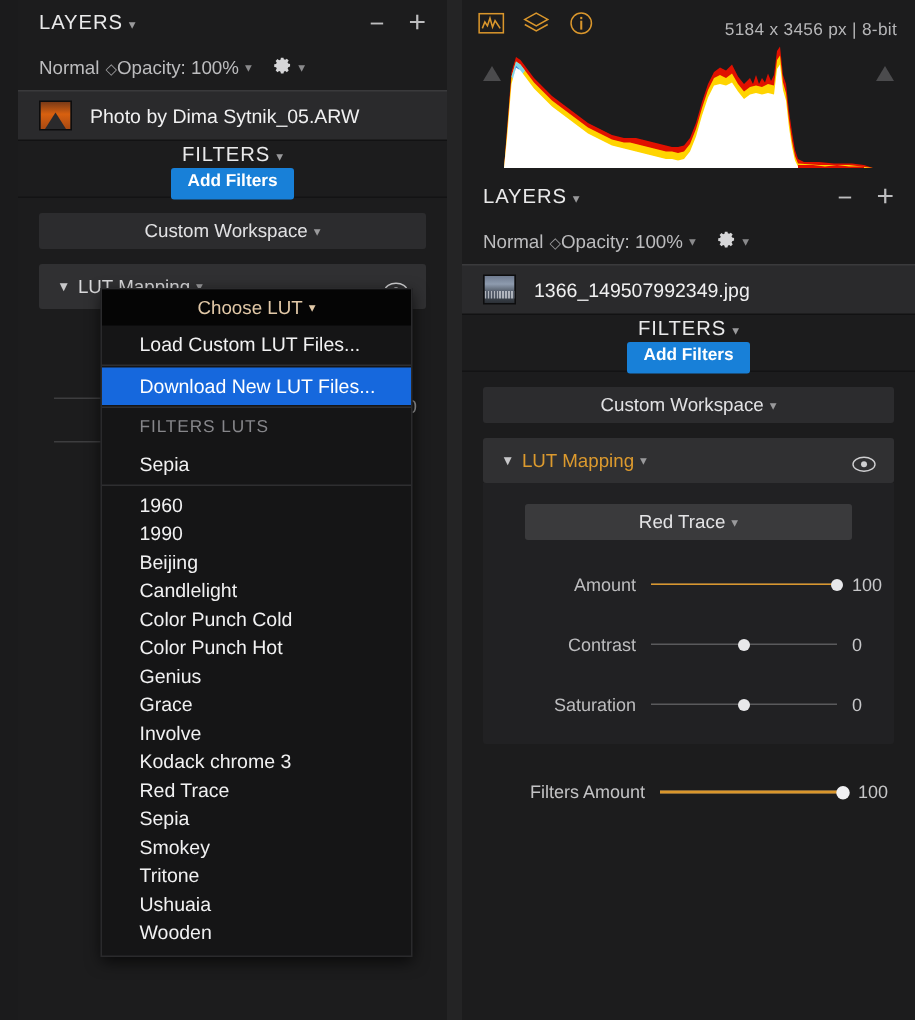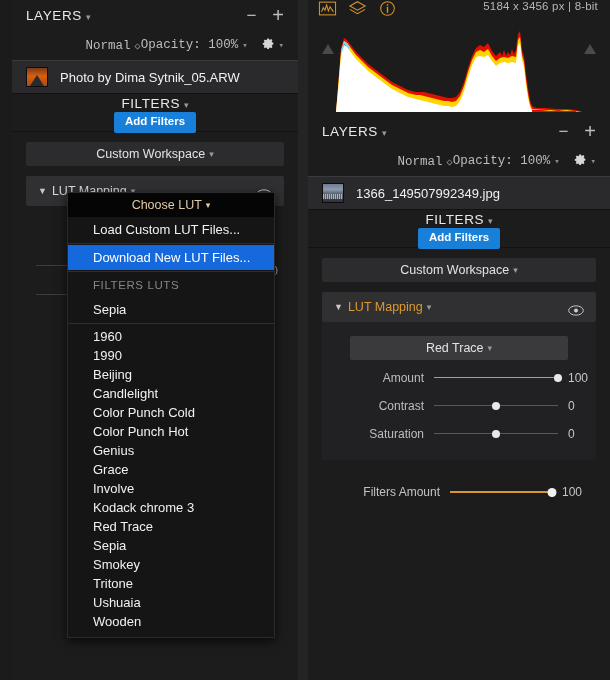--- a/index.html
+++ b/index.html
@@ -39,22 +39,22 @@
     font-size:13.5px; letter-spacing:.6px; color:#e9e9ea; font-weight:400;
   }
   .chev { color:#9a9a9c; font-size:9px; margin-left:4px; display:inline-block; }
   .chev-lite { color:#8a8a8c; font-size:9px; margin-left:4px; }
 
   .icon-btn { color:#bdbdbf; cursor:pointer; user-select:none; line-height:1; }
   .minus { font-size:17px; }
   .plus  { font-size:20px; }
 
   .blend-row {
-    display:flex; align-items:center; justify-content:flex-end;
-    padding:0 14px; height:30px;font-family:Liberation Mono, monospace;
+    display:flex; align-items:center; justify-content:flex-start;
+    padding:0 14px; height:30px;
   }
   .blend-name { font-size:12.5px; color:#bcbcbe; }
   .diamond { color:#9a9a9c; font-size:10px; margin-left:4px; }
   .opacity-lbl { font-size:12.5px; color:#bcbcbe; }
   .gear {
     color:#d6d6d8; font-size:14px; margin-left:14px; cursor:pointer;
   }
 
   .layer-row {
     display:flex; align-items:center; gap:12px;
@@ -144,21 +144,21 @@
   .dd-sep { height:1px; background:#2e2e30; margin:1px 0; }
   .dd-group {
     height:24px; display:flex; align-items:center; padding-left:25px;
     font-size:11.5px; color:#86868a; letter-spacing:.6px;
   }
   .dd-list { padding-top:2px; padding-bottom:6px; }
   .dd-list .dd-item { height:19px; font-size:13px; }
 
   
   .topbar {
-    height:26px; display:flex; align-items:flex-start; justify-content:space-between;
+    height:26px; display:flex; align-items:flex-end; justify-content:space-between;
     padding:0 12px 0 10px; background:#1c1c1d;
   }
   .top-icons { display:flex; align-items:center; gap:11px; }
   .ti { width:19px; height:19px; cursor:pointer; }
   .top-meta { font-size:11.5px; color:#b6b6b8; letter-spacing:.2px; }
 
   .exif-row {
     height:20px; display:flex; align-items:center; justify-content:center;
     font-size:11px; color:#b0b0b2; letter-spacing:.2px;
   }
@@ -179,21 +179,21 @@
   .lut-body-right {
     margin:0 14px; background:#212123; padding:14px 0 16px;
     border-radius:0 0 2px 2px;
   }
   .lut-select {
     margin:0 28px; height:24px; background:#3a3a3c;
     display:flex; align-items:center; justify-content:center;
     font-size:12.5px; color:#e4e4e6; cursor:pointer; border-radius:2px;
   }
   .slider-row {
-    display:flex; align-items:center; height:21px; margin-top:7px;
+    display:flex; align-items:center; height:21px; margin-top:19px;
     padding:0 4px 0 0;
   }
   .sl-label {
     width:112px; text-align:right; font-size:12px; color:#bdbdbf;
     padding-right:10px;
   }
   .sl-track {
     position:relative; flex:1 1 auto; height:14px; cursor:pointer;
   }
   .sl-track .rail {
@@ -203,21 +203,21 @@
     position:absolute; top:6px; left:0; height:1.5px; background:#d9962c;
   }
   .sl-track .knob {
     position:absolute; top:3px; width:8px; height:8px; border-radius:50%;
     background:#e8e8ea; transform:translateX(-50%);
   }
   .sl-val { width:34px; text-align:left; padding-left:10px;
     font-size:12px; color:#c6c6c8; }
 
   .filters-amount-row {
-    display:flex; align-items:center; margin:22px 24px 0; height:20px;justify-content:center;
+    display:flex; align-items:center; margin:22px 14px 0; height:20px;justify-content:center;
   }
   .fa-label { font-size:12px; color:#c3c3c5; width:118px; text-align:right; padding-right:10px;}
   .fa-track { position:relative; flex:1 1 auto; height:14px; cursor:pointer; }
   .fa-track .rail { position:absolute; top:6px; left:0; right:0; height:1.5px; background:#5a5a5c; }
   .fa-track .fill { position:absolute; top:6px; left:0; height:1.5px; background:#d9962c; }
   .fa-track .knob { position:absolute; top:2.5px; width:9px; height:9px; border-radius:50%; background:#f0f0f2; transform:translateX(-50%); }
   .fa-val { width:34px; padding-left:10px; font-size:12px; color:#c6c6c8; }
 </style>
 </head>
 <body>

